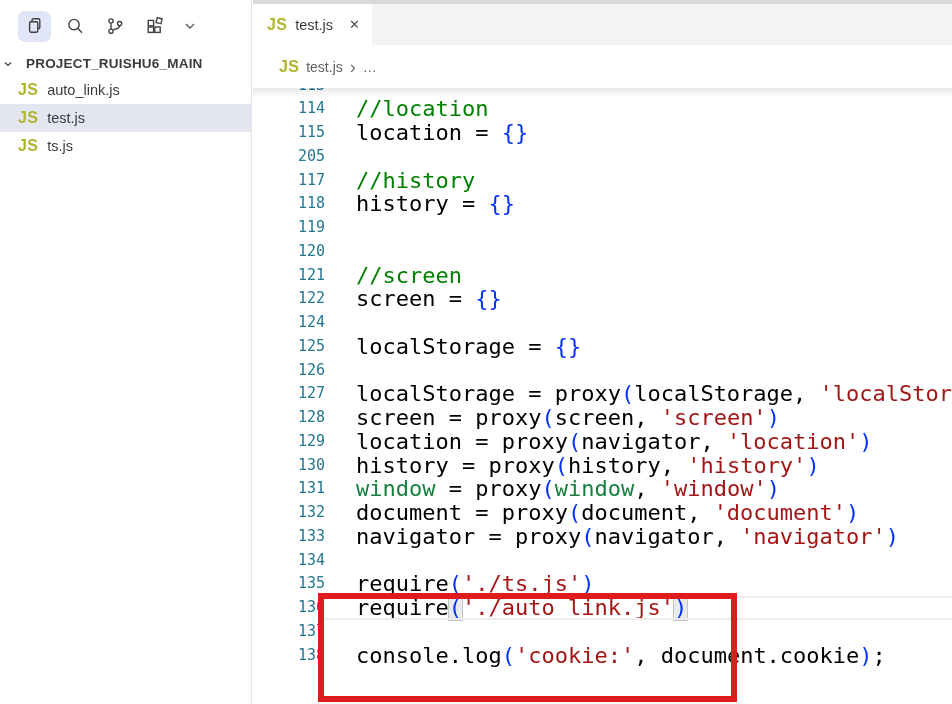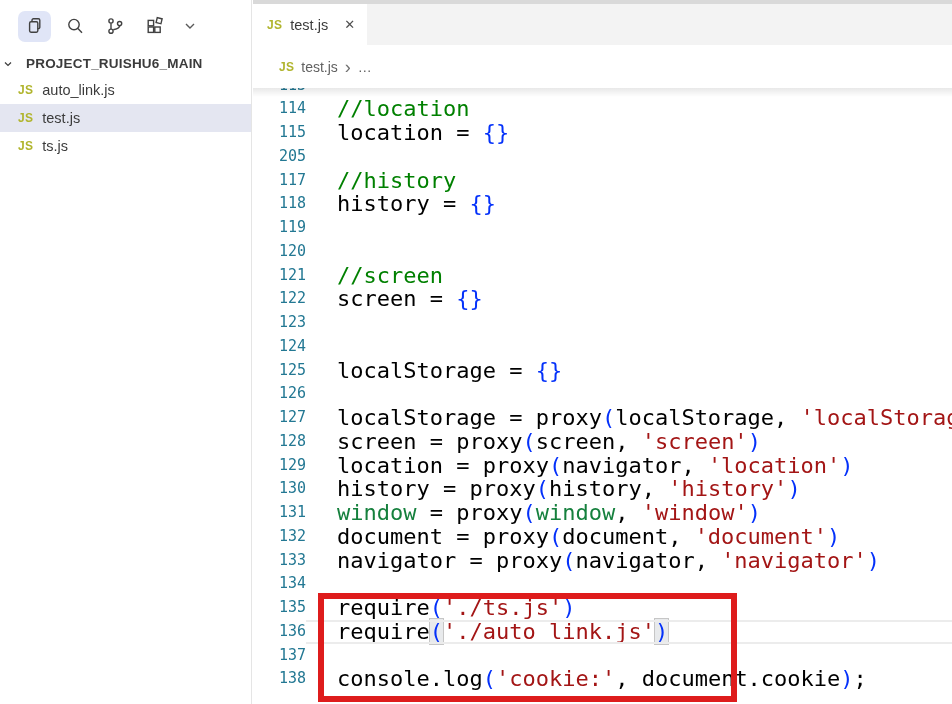--- a/index.html
+++ b/index.html
@@ -13,37 +13,37 @@
   .act-btn { width: 33px; height: 31px; display: flex; align-items: center; justify-content: center;
              border-radius: 7px; color: #414141; }
   .act-btn.active { background: #e0e5f7; }
   .act-btn svg { stroke: #414141; fill: none; stroke-width: 1.4; }
   .explorer-header { display: flex; align-items: center; gap: 12px; padding: 5px 0 4px 2px;
                      font-weight: 700; font-size: 13.5px; color: #3b3b3b; height: 26px; letter-spacing: .2px; }
   .explorer-header svg { stroke: #3b3b3b; fill: none; stroke-width: 1.6; }
   .file-row { height: 28px; display: flex; align-items: center; padding-left: 18px; gap: 9px;
               font-size: 14.5px; color: #3b3b3b; cursor: pointer; }
   .file-row.selected { background: #e4e6f1; }
-  .js-badge { font-weight: 700; font-size: 12px; color: #b1b52e; letter-spacing: .3px; }
+  .js-badge { font-weight: 700; font-size: 16px; color: #b1b52e; letter-spacing: .3px; }
 
   
   .main { position: absolute; left: 253px; top: 0; right: 0; height: 704px; background: #fff; }
   .topstrip { height: 4px; background: #d9d9d9; }
   .tabbar { height: 41px; background: #f3f3f3; display: flex; }
   .tab { min-width: 108px; background: #ffffff; display: flex; align-items: center;
          padding: 0 12px 0 14px; gap: 8px; font-size: 14.5px; color: #3b3b3b; cursor: pointer; }
   .tab-close { font-size: 13px; color: #4f4f4f; margin-left: 8px; cursor: pointer; }
   .breadcrumb { height: 43px; display: flex; align-items: center; padding-left: 26px; gap: 7px;
                 font-size: 14px; color: #616161; background: #fff; }
   .crumb-sep { font-size: 18px; line-height: 14px; color: #707070; }
 
   .editor { position: absolute; top: 88px; left: 0; right: 0; bottom: 0; overflow: hidden; }
   .scroll-shadow { position: absolute; top: 88px; left: 0; right: 0; height: 9px; z-index: 6;
                    background: linear-gradient(to bottom, rgba(0,0,0,.09), rgba(0,0,0,0)); pointer-events: none; }
-  .code-scroll { margin-top: -14.5px; }
+  .code-scroll { margin-top: -14.5px; padding-left: 19px; }
 
   .line { display: flex; height: 23.75px; line-height: 23.75px; position: relative; }
   .ln { width: 53px; flex: none; text-align: right; font-family: "DejaVu Sans Mono", monospace;
         font-size: 15px; color: #237893; cursor: pointer; }
   .code { padding-left: 31px; font-family: "DejaVu Sans Mono", monospace; font-size: 22px;
           color: #000; white-space: pre; cursor: text; }
   .line.current::before { content: ""; position: absolute; left: 53px; right: 0; top: 0; bottom: 0;
         border-top: 2px solid #ececec; border-bottom: 2px solid #ececec; pointer-events: none; }
 
   .pl { color: #000000; }
@@ -178,24 +178,20 @@
         </div>
         <div class="line">
           <span class="ln">121</span>
           <span class="code"><span class="cm">//screen</span></span>
         </div>
         <div class="line">
           <span class="ln">122</span>
           <span class="code"><span class="pl">screen = </span><span class="br">{}</span></span>
         </div>
         <div class="line">
-          <span class="ln">123</span>
-          <span class="code"></span>
-        </div>
-        <div class="line">
           <span class="ln">124</span>
         </div>
         <div class="line">
           <span class="ln">125</span>
           <span class="code"><span class="pl">localStorage = </span><span class="br">{}</span></span>
         </div>
         <div class="line">
           <span class="ln">126</span>
           <span class="code"></span>
         </div>

